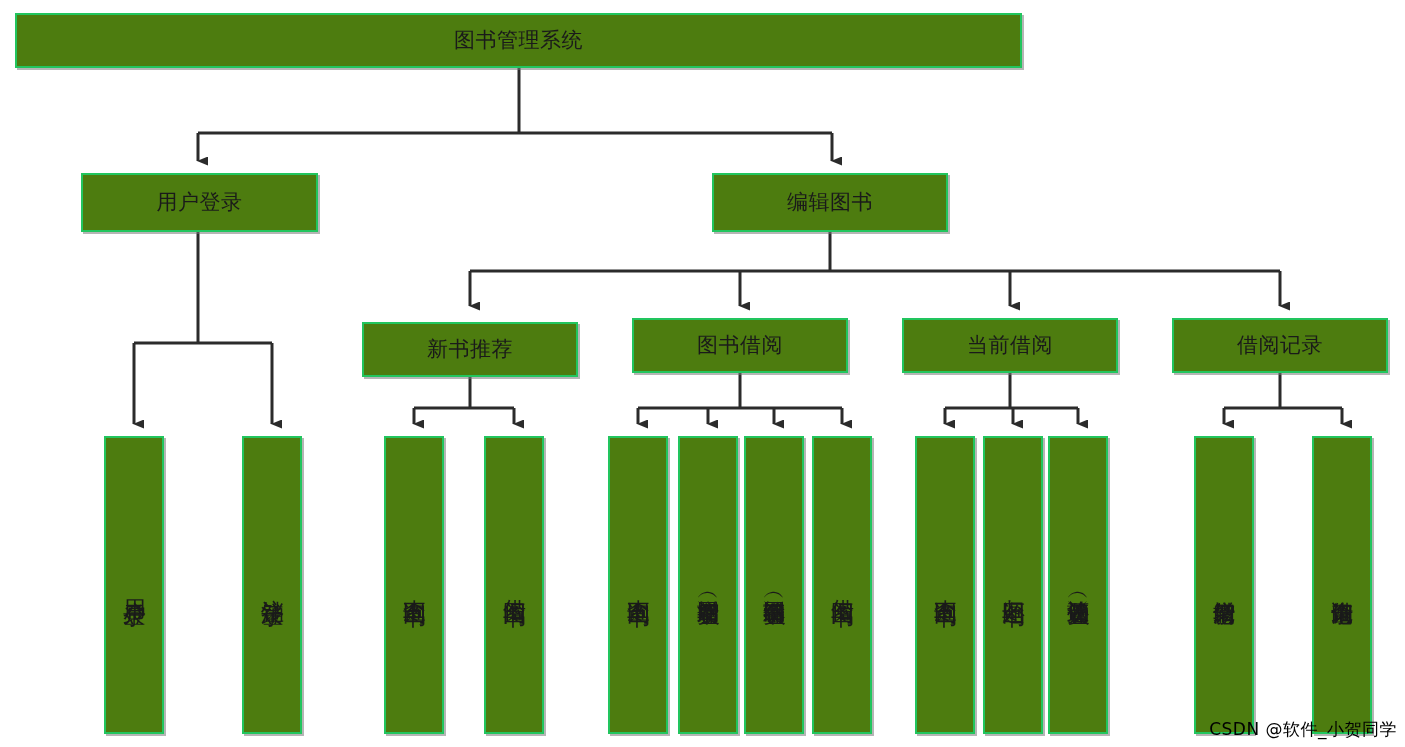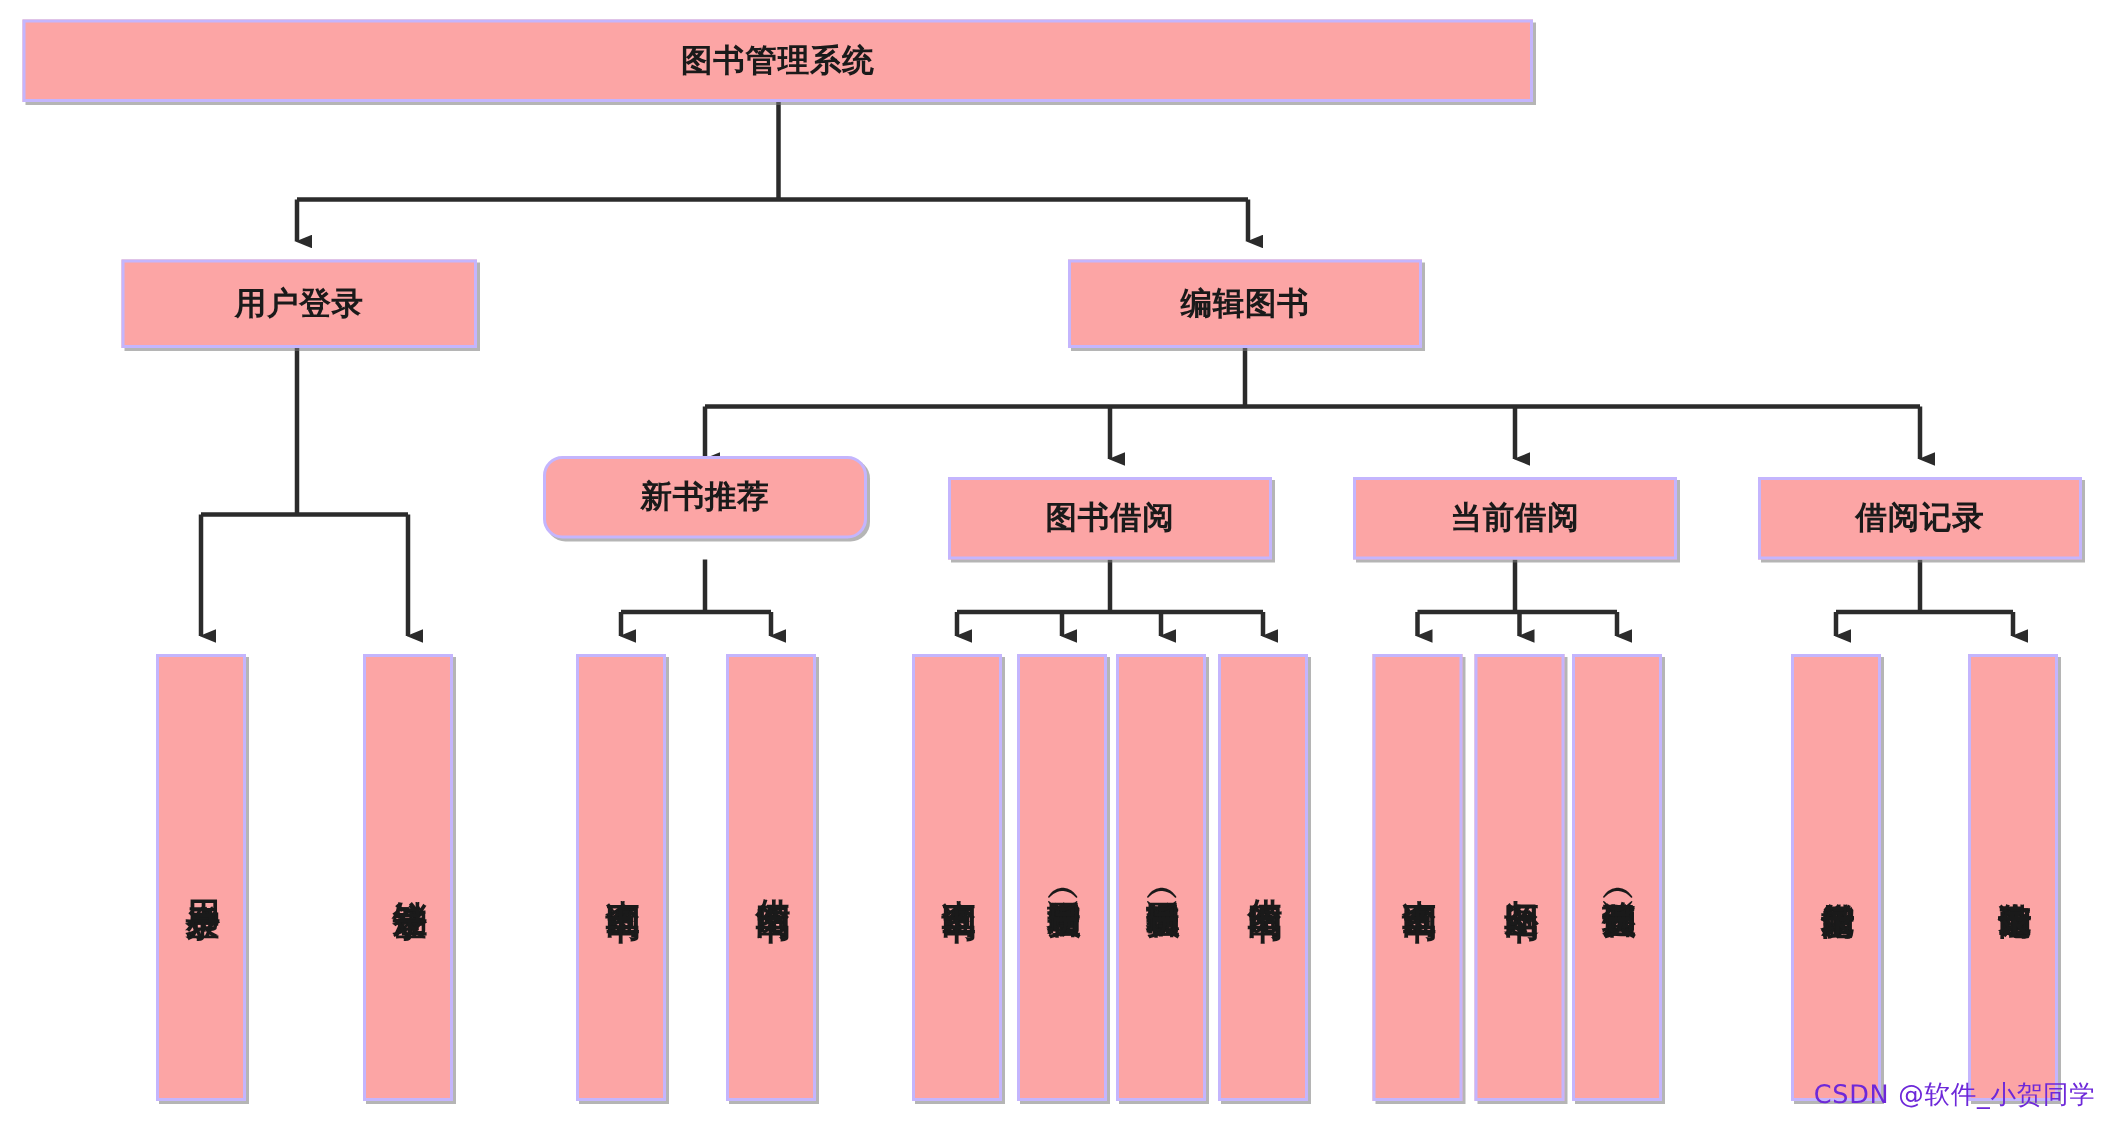--- a/index.html
+++ b/index.html
@@ -18,27 +18,26 @@
   #diagram-root {
     position: absolute;
     left: 0;
     top: 0;
     width: 1405px;
     height: 747px;
   }
   .node-box {
     position: absolute;
     box-sizing: border-box;
-    background: #fca5a5;
-    border: 2px solid #c4b5fd;
+    background: #4d7c0f;
+    border: 2px solid #22c55e;
     display: flex;
     align-items: center;
     justify-content: center;
     overflow: hidden;
-    font-weight: bold;
   }
   .node-box.shadowed {
     box-shadow: 2px 2px 0 rgba(120,120,120,0.55);
   }
   .node-label-h {
     font-size: 21px;
     line-height: 1.2;
     color: #1a1a1a;
     white-space: nowrap;
     letter-spacing: 0.5px;
@@ -64,21 +63,21 @@
     top: 0;
     width: 1405px;
     height: 747px;
     pointer-events: none;
   }
   #watermark {
     position: absolute;
     right: 8px;
     bottom: 6px;
     font-size: 17px;
-    color: #6d28d9;
+    color: #000000;
     white-space: nowrap;
     letter-spacing: 0.5px;
   }
 </style>
 </head>
 <body>
 
 <div id="diagram-root">
 
   <svg id="connector-layer" viewBox="0 0 1405 747" width="1405" height="747" xmlns="http://www.w3.org/2000/svg" aria-hidden="true">
@@ -135,21 +134,21 @@
     <span class="node-label-h">图书管理系统</span>
   </div>
 
   <div class="node-box shadowed" style="left:81px; top:173px; width:237px; height:59px;">
     <span class="node-label-h">用户登录</span>
   </div>
   <div class="node-box shadowed" style="left:712px; top:173px; width:236px; height:59px;">
     <span class="node-label-h">编辑图书</span>
   </div>
 
-  <div class="node-box shadowed" style="left:362px; top:304px; width:216px; height:55px;border-radius:13px;">
+  <div class="node-box shadowed" style="left:362px; top:322px; width:216px; height:55px;">
     <span class="node-label-h">新书推荐</span>
   </div>
   <div class="node-box shadowed" style="left:902px; top:318px; width:216px; height:55px;">
     <span class="node-label-h">当前借阅</span>
   </div>
   <div class="node-box shadowed" style="left:632px; top:318px; width:216px; height:55px;">
     <span class="node-label-h">图书借阅</span>
   </div>
   <div class="node-box shadowed" style="left:1172px; top:318px; width:216px; height:55px;">
     <span class="node-label-h">借阅记录</span>

